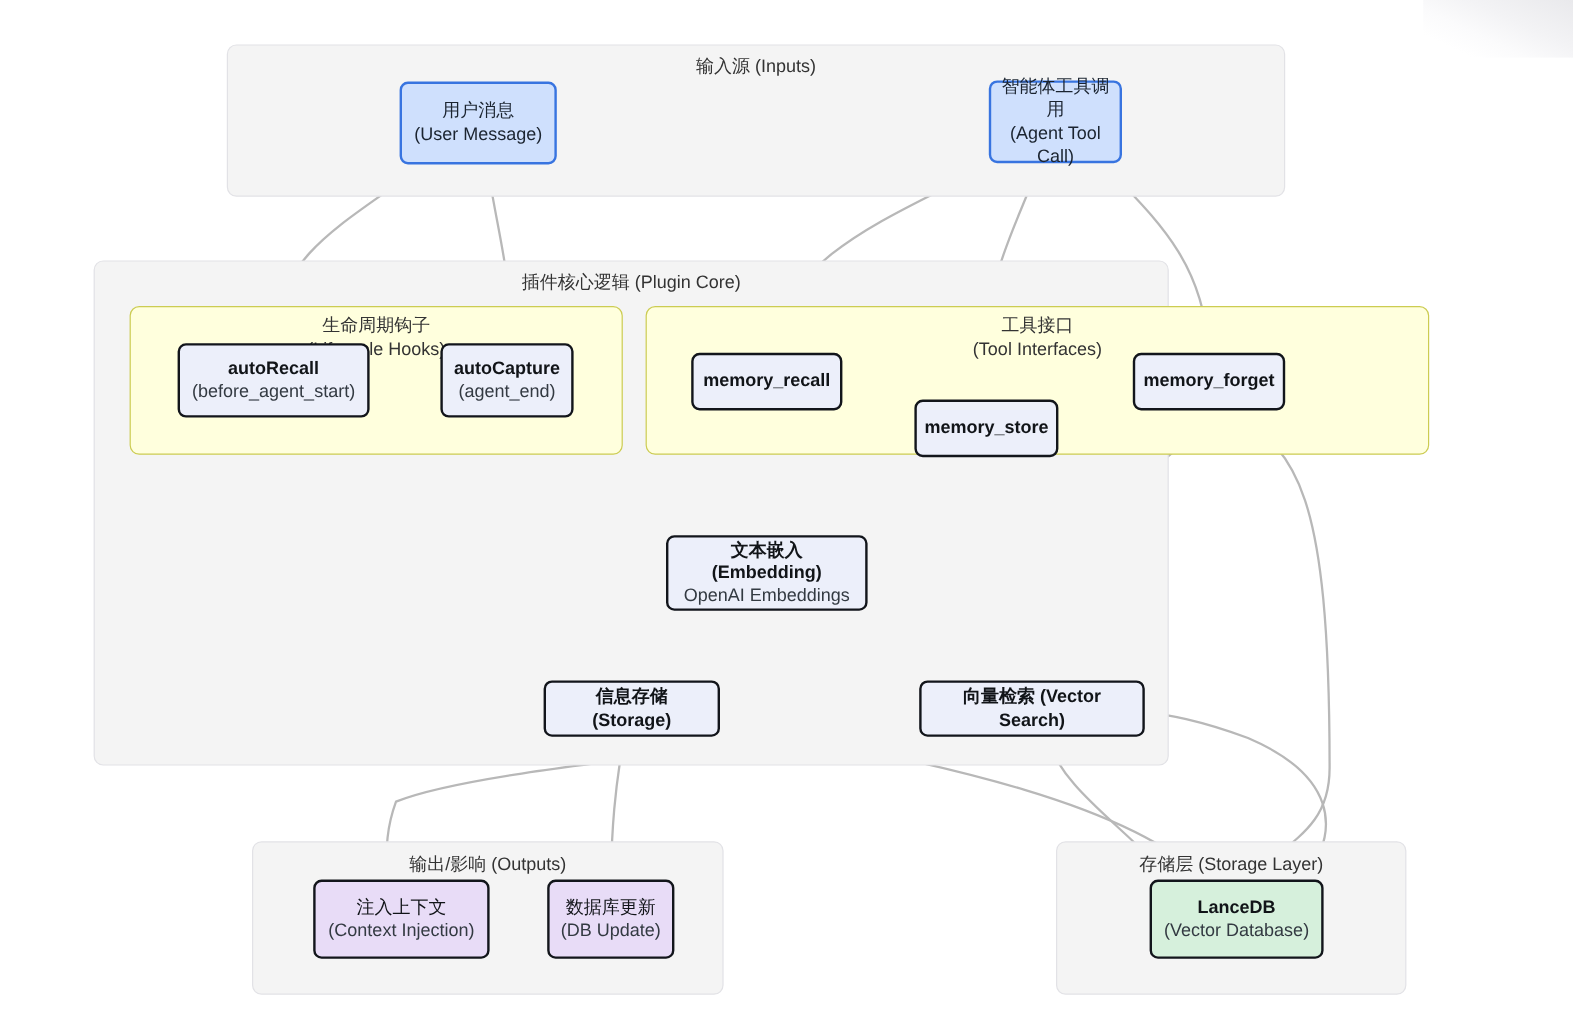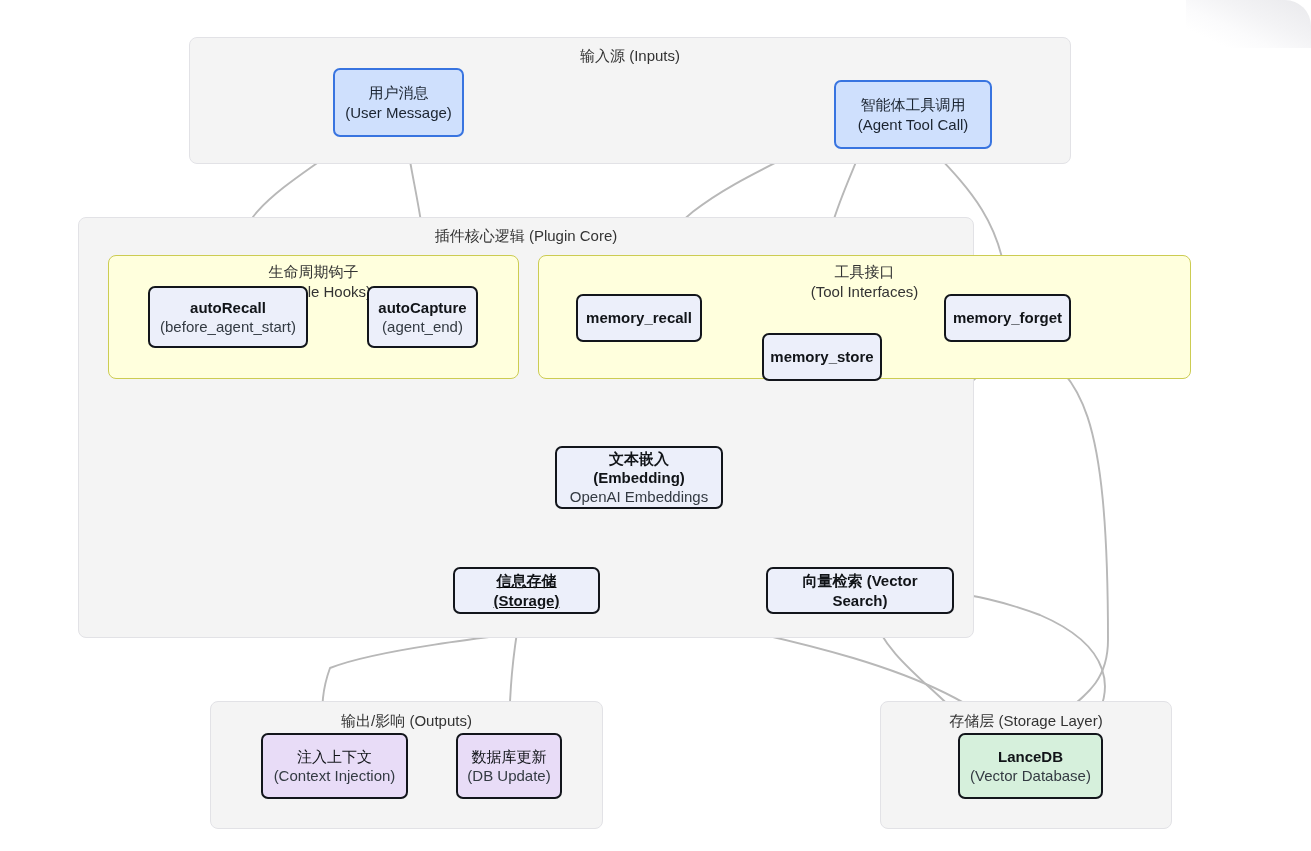--- a/index.html
+++ b/index.html
@@ -6,21 +6,20 @@
   body{
     font-family:"Liberation Sans","DejaVu Sans",sans-serif;
     -webkit-font-smoothing:antialiased;
   }
   #stage{
     position:relative;
     width:1311px;
     height:851px;
     background:#ffffff;
     overflow:hidden;
-    border-radius:26px;
   }
   
   #corner-artifact{
     position:absolute;
     top:0; right:0;
     width:125px; height:48px;
     background:linear-gradient(205deg,#e9e9ec 0%, #f3f3f5 38%, #fbfbfc 62%, #ffffff 82%);
     pointer-events:none;
   }
   svg#edges{
@@ -171,21 +170,21 @@
 
   <div class="cluster gray" style="left:880px;top:701px;width:292px;height:128px;">
     <div class="cluster-title" style="top:10px;">存储层 (Storage Layer)</div>
   </div>
 
   <div class="node n-input" style="left:333px;top:68px;width:131px;height:69px;">
     <div class="l1">用户消息</div>
     <div class="l2">(User Message)</div>
   </div>
 
-  <div class="node n-input" style="left:824px;top:80px;width:158px;height:69px;margin-left:10px;">
+  <div class="node n-input" style="left:824px;top:67px;width:111px;height:69px;">
     <div class="l1">智能体工具调用</div>
     <div class="l2">(Agent Tool Call)</div>
   </div>
 
   <div class="node n-core bold" style="left:148px;top:286px;width:160px;height:62px;">
     <div class="l1">autoRecall</div>
     <div class="l2">(before_agent_start)</div>
   </div>
 
   <div class="node n-core bold" style="left:367px;top:286px;width:111px;height:62px;">
@@ -203,21 +202,21 @@
 
   <div class="node n-core single" style="left:944px;top:294px;width:127px;height:48px;">
     <div class="l1">memory_forget</div>
   </div>
 
   <div class="node n-core bold" style="left:555px;top:446px;width:168px;height:63px;">
     <div class="l1">文本嵌入 (Embedding)</div>
     <div class="l2">OpenAI Embeddings</div>
   </div>
 
-  <div class="node n-core single" style="left:453px;top:567px;width:147px;height:47px;text-decoration:underline;">
+  <div class="node n-core single" style="left:453px;top:567px;width:147px;height:47px;">
     <div class="l1">信息存储 (Storage)</div>
   </div>
 
   <div class="node n-core single" style="left:766px;top:567px;width:188px;height:47px;">
     <div class="l1">向量检索 (Vector Search)</div>
   </div>
 
   <div class="node n-out" style="left:249px;top:733px;width:147px;height:66px;margin-left:12px;">
     <div class="l1">注入上下文</div>
     <div class="l2">(Context Injection)</div>

